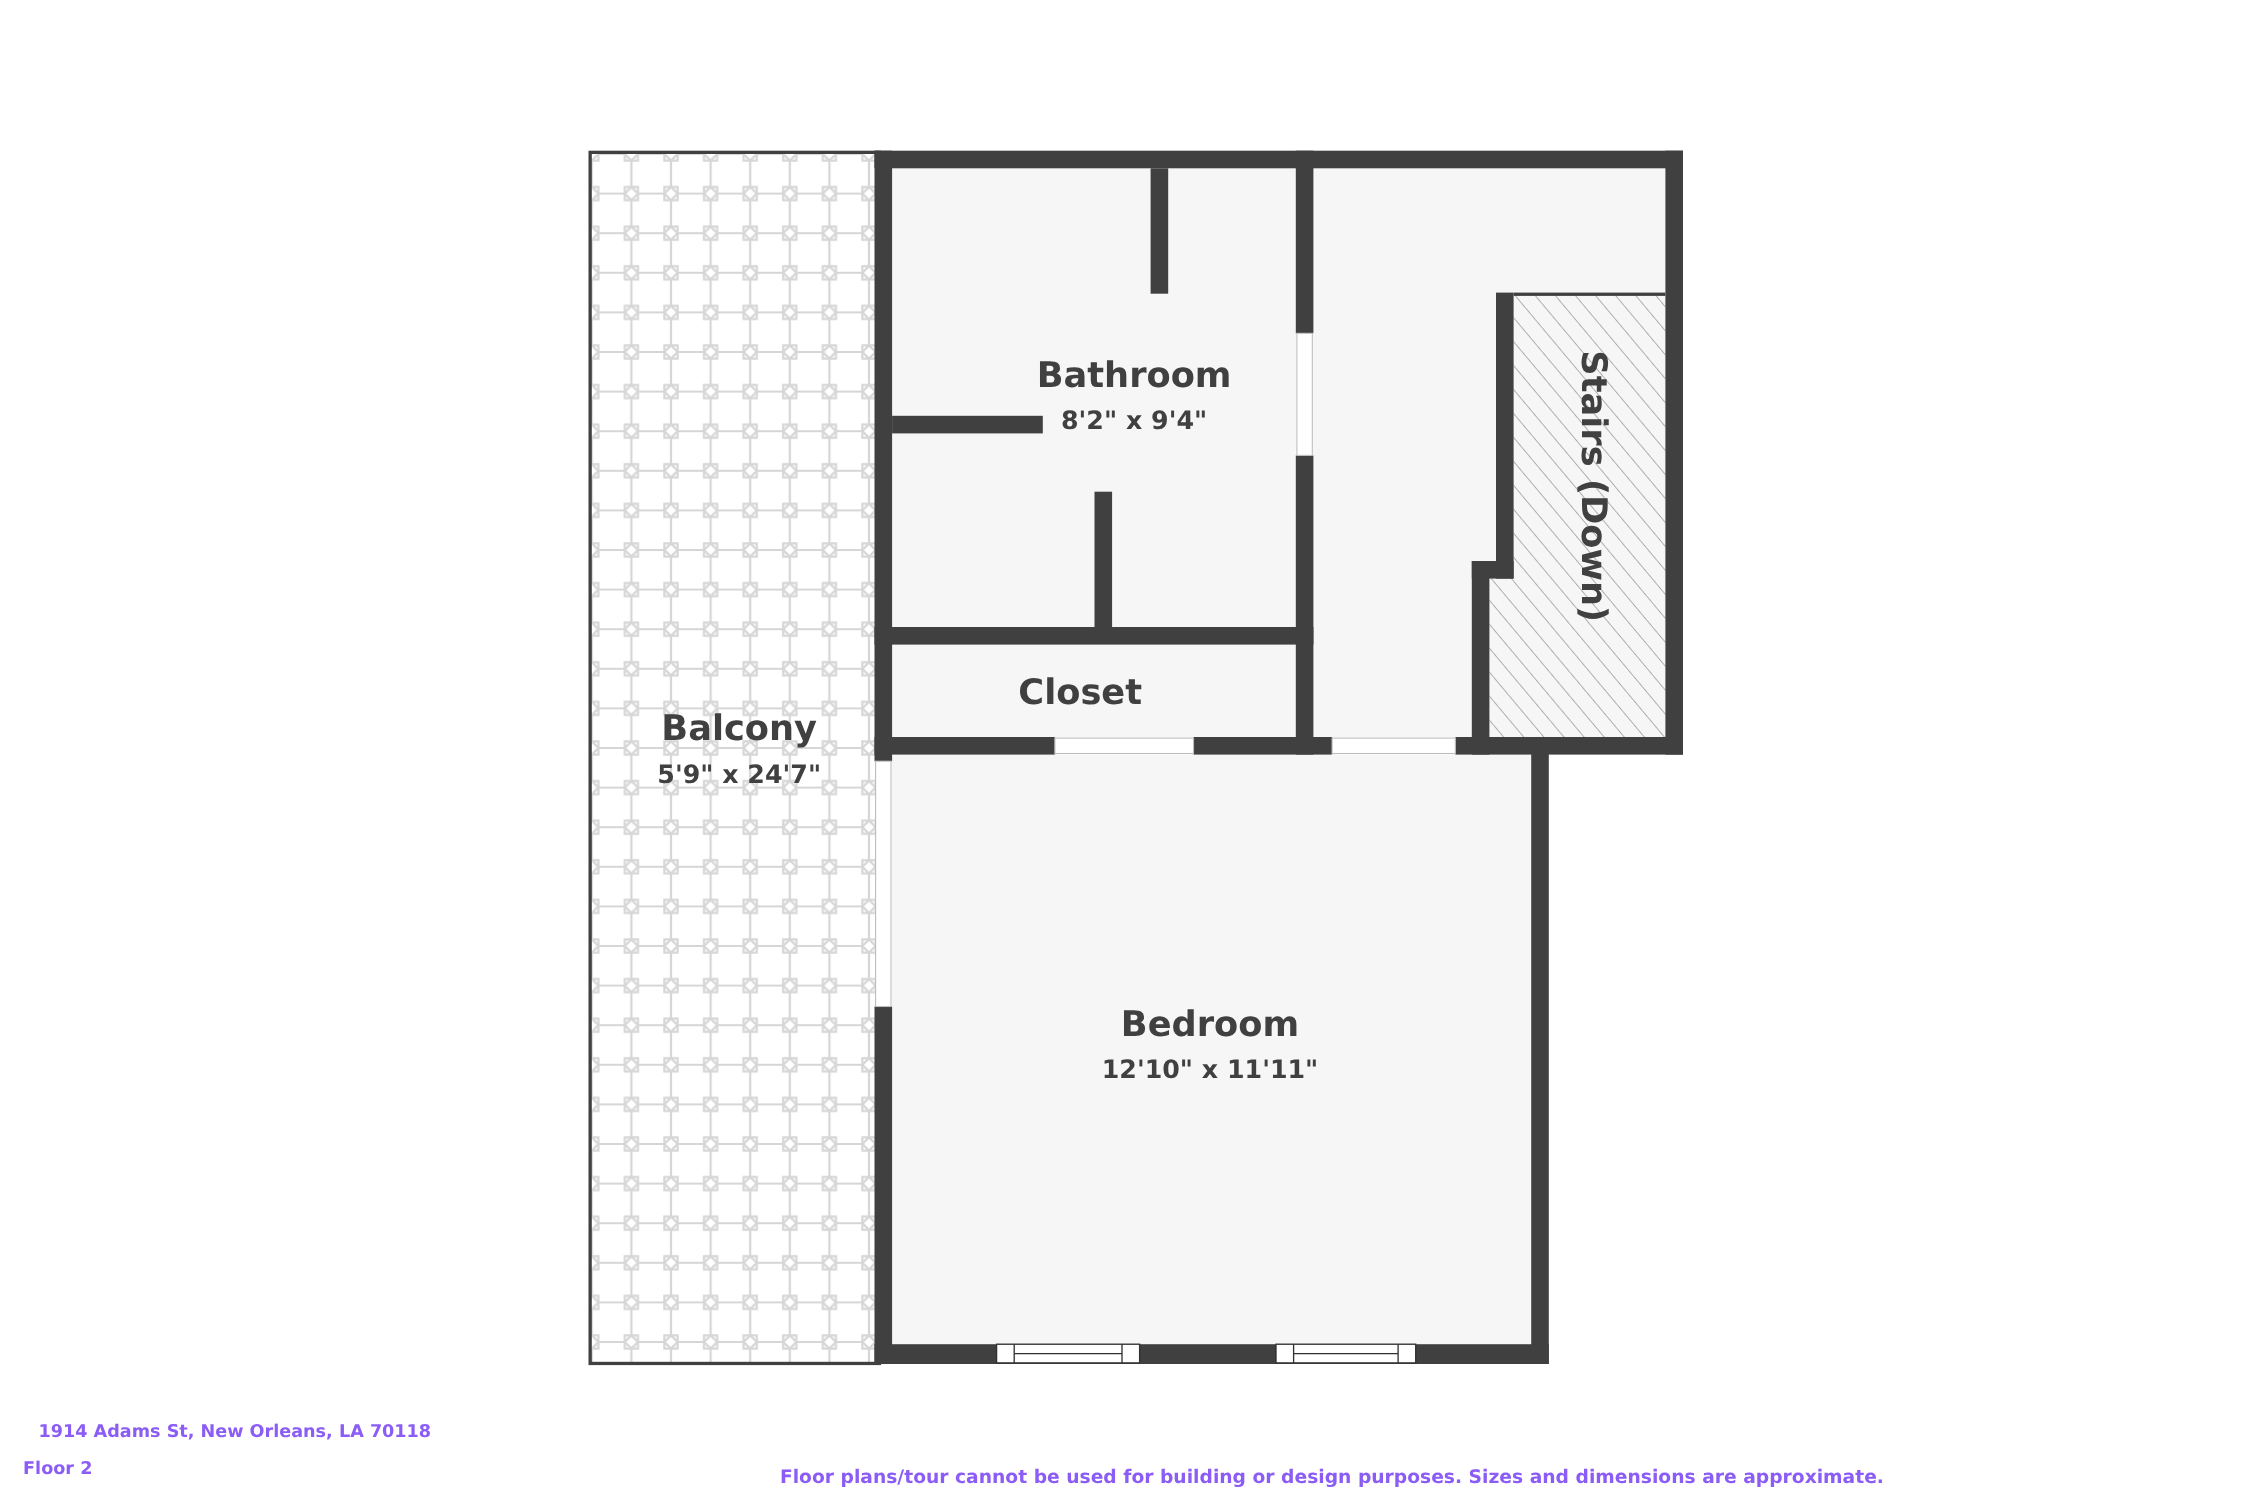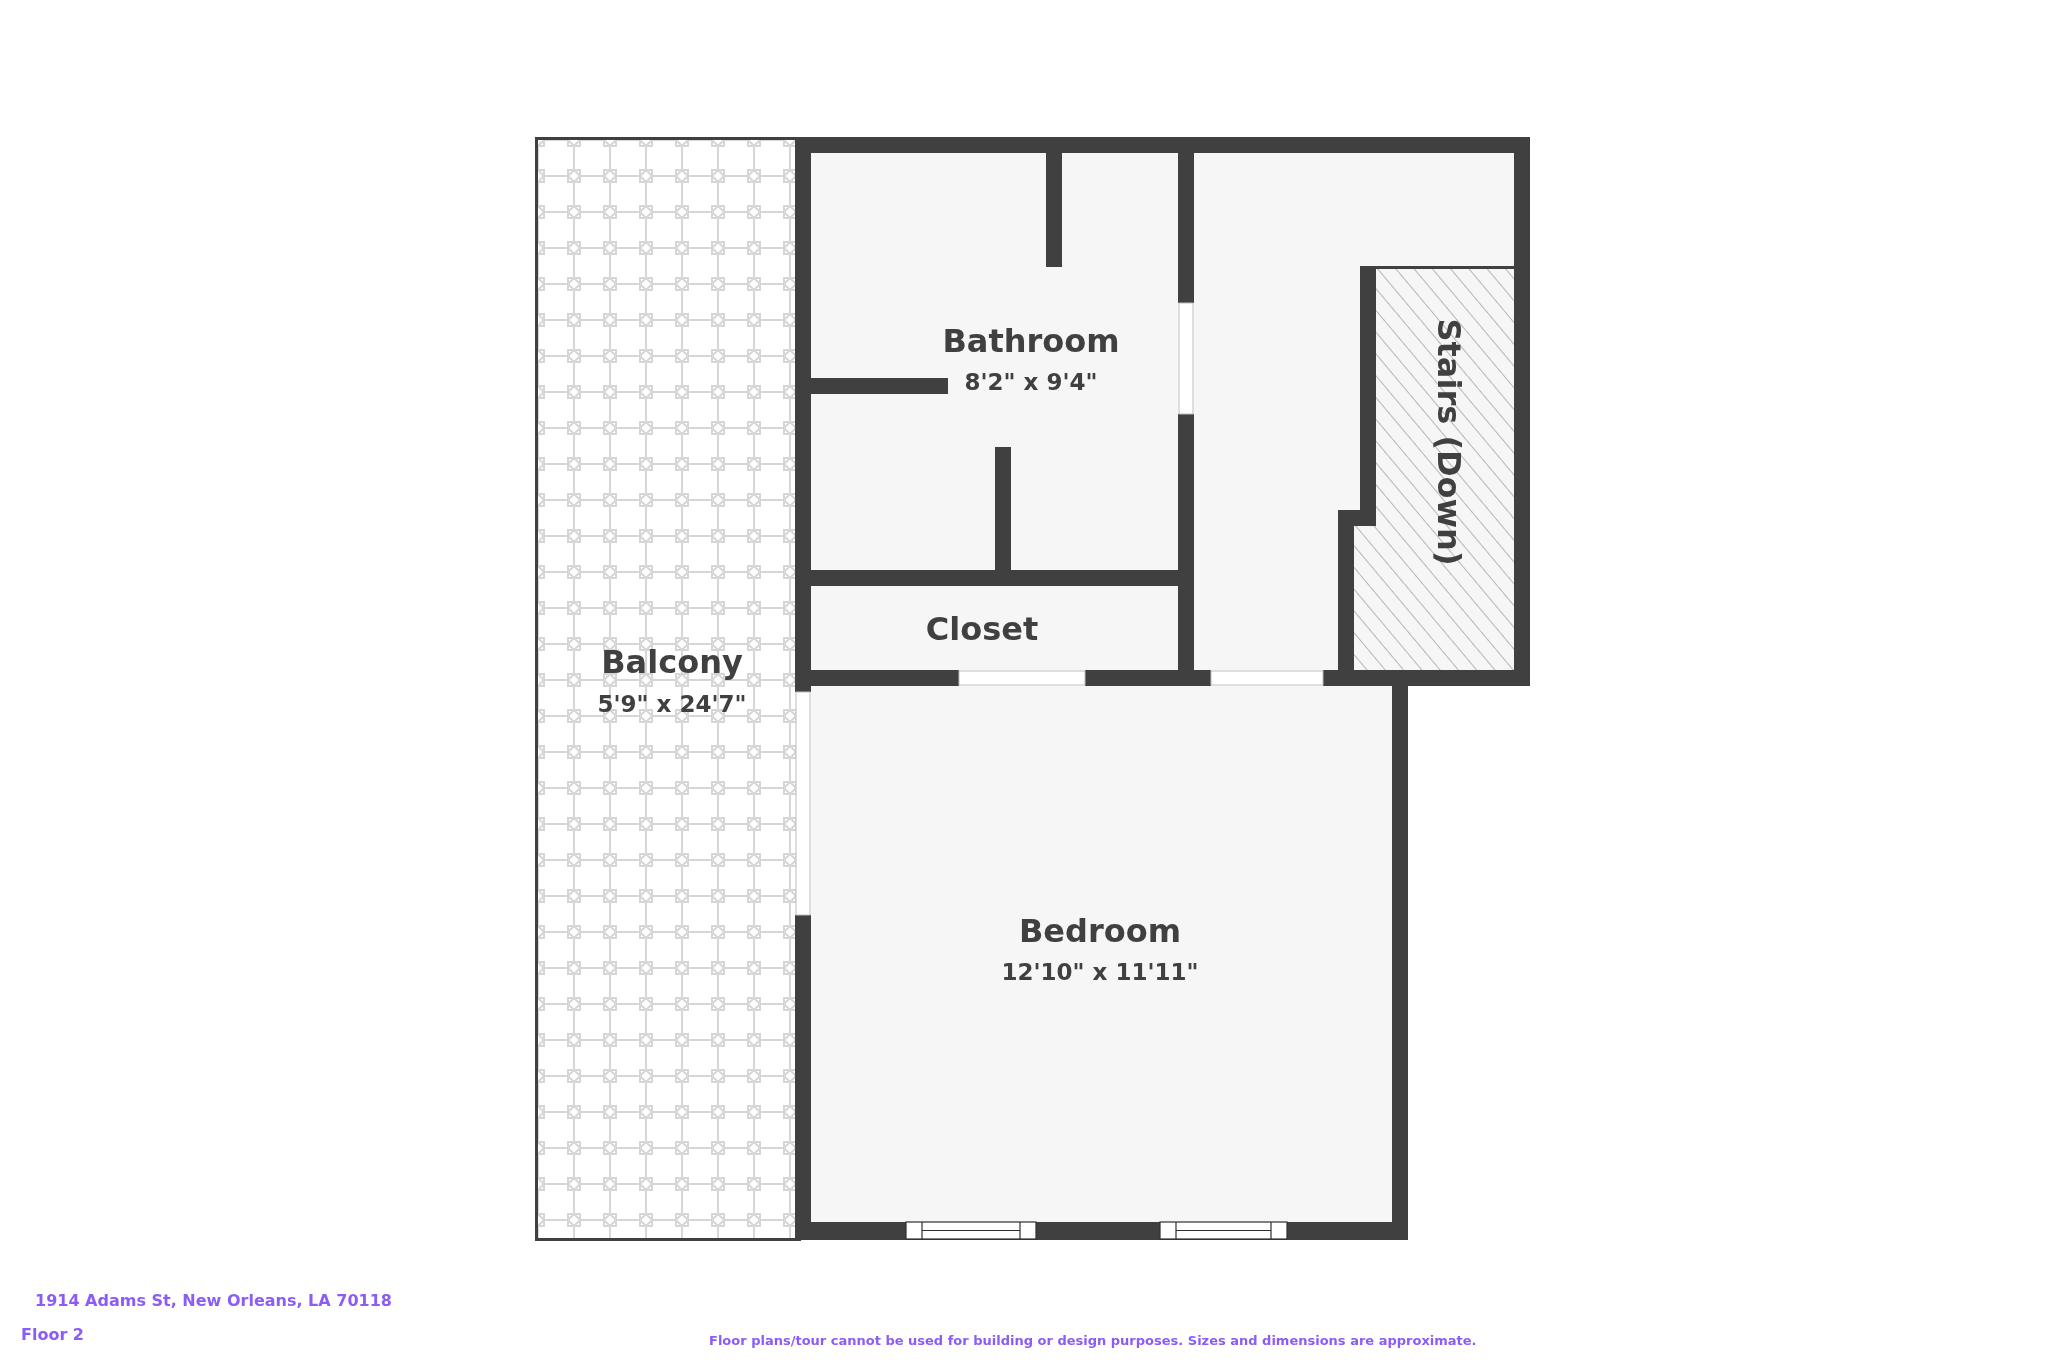--- a/index.html
+++ b/index.html
@@ -3,21 +3,21 @@
 <meta charset="utf-8">
 <style>
   html, body { margin: 0; padding: 0; background: #ffffff; }
   body { width: 2048px; height: 1365px; position: relative; overflow: hidden; font-family: "DejaVu Sans", sans-serif; }
   #plan { position: absolute; left: 0; top: 0; }
   .room-name { font-family: "DejaVu Sans", sans-serif; font-weight: bold; fill: #404040; }
   .room-dim { font-family: "DejaVu Sans", sans-serif; font-weight: bold; fill: #404040; }
   .footer-text { position: absolute; font-family: "DejaVu Sans", sans-serif; font-weight: bold; color: #8b5cf6; white-space: nowrap; }
   #address { left: 35px; top: 1291px; font-size: 16px; }
   #floor { left: 21px; top: 1325px; font-size: 16px; }
-  #disclaimer { left: 709px; top: 1333px; font-size: 13px; }
+  #disclaimer { left: 709px; top: 1333px; font-size: 17px; }
 </style>
 </head>
 <body>
 
 <svg id="plan" width="2048" height="1365" viewBox="0 0 2048 1365" xmlns="http://www.w3.org/2000/svg">
   <defs>
     <pattern id="tile" x="538" y="140" width="36" height="36" patternUnits="userSpaceOnUse">
       <rect width="36" height="36" fill="#ffffff"></rect>
 
       <rect x="-6" y="-6" width="12" height="12" fill="#ffffff" stroke="#d6d6d6" stroke-width="2"></rect>

